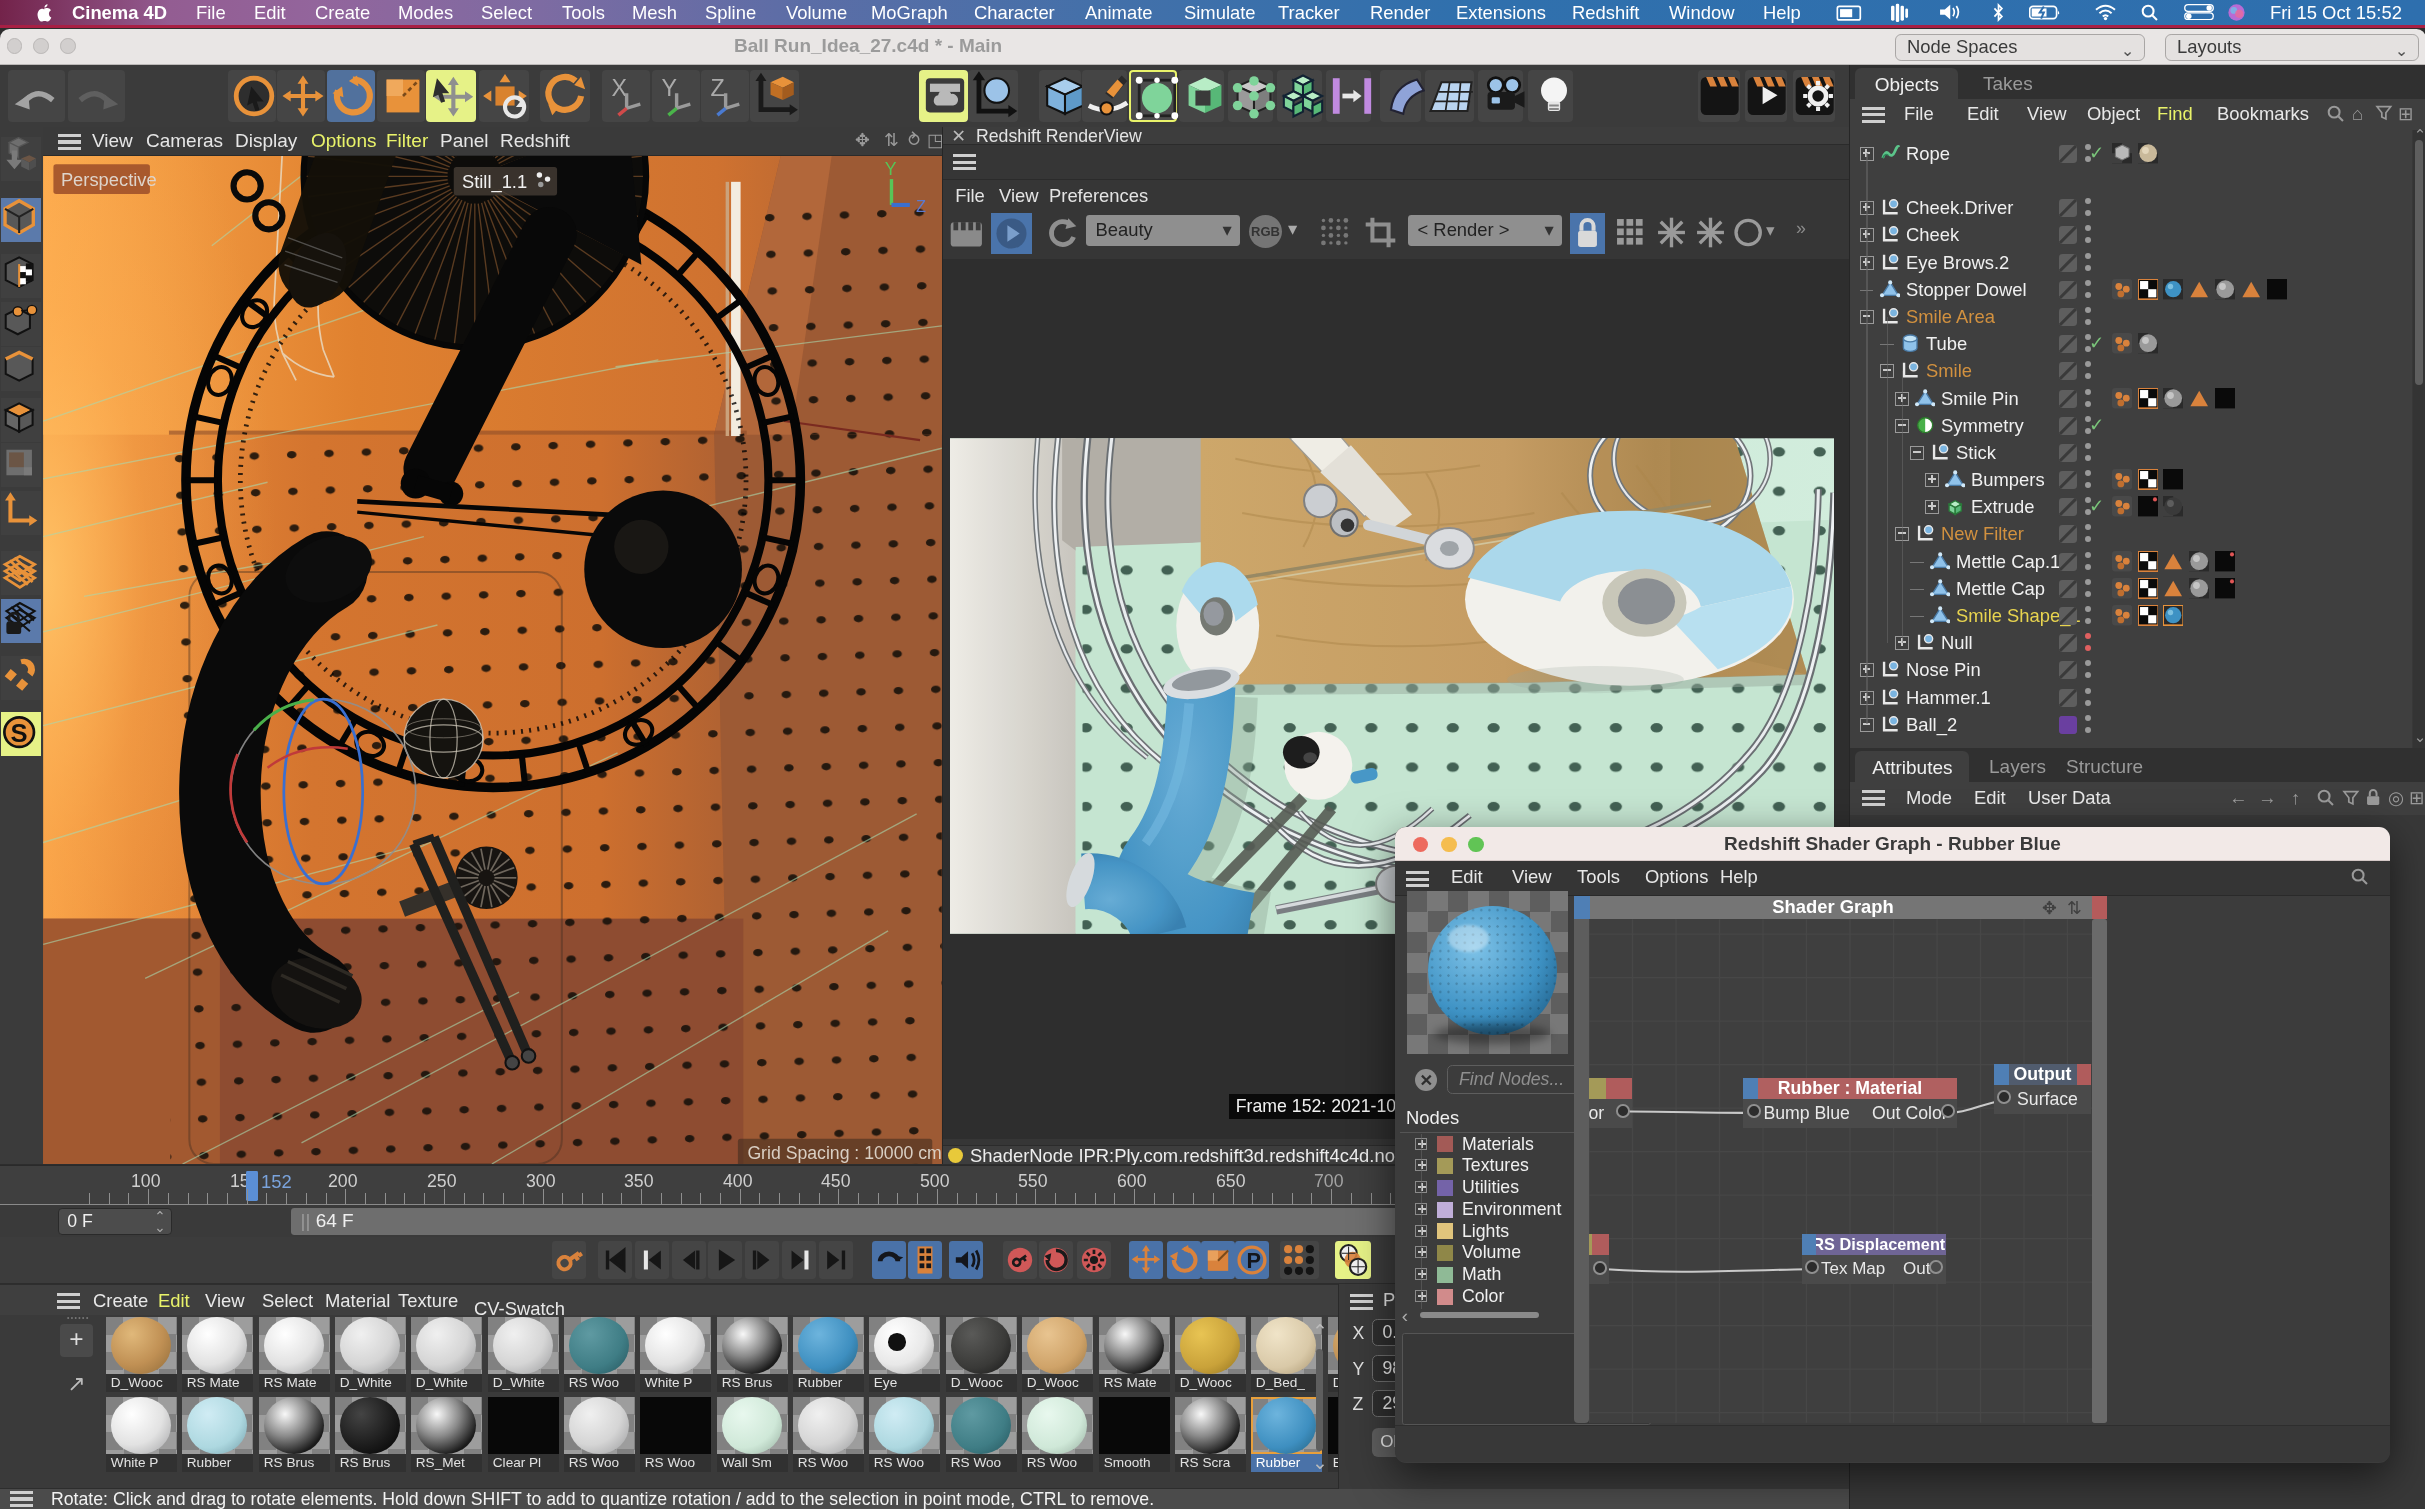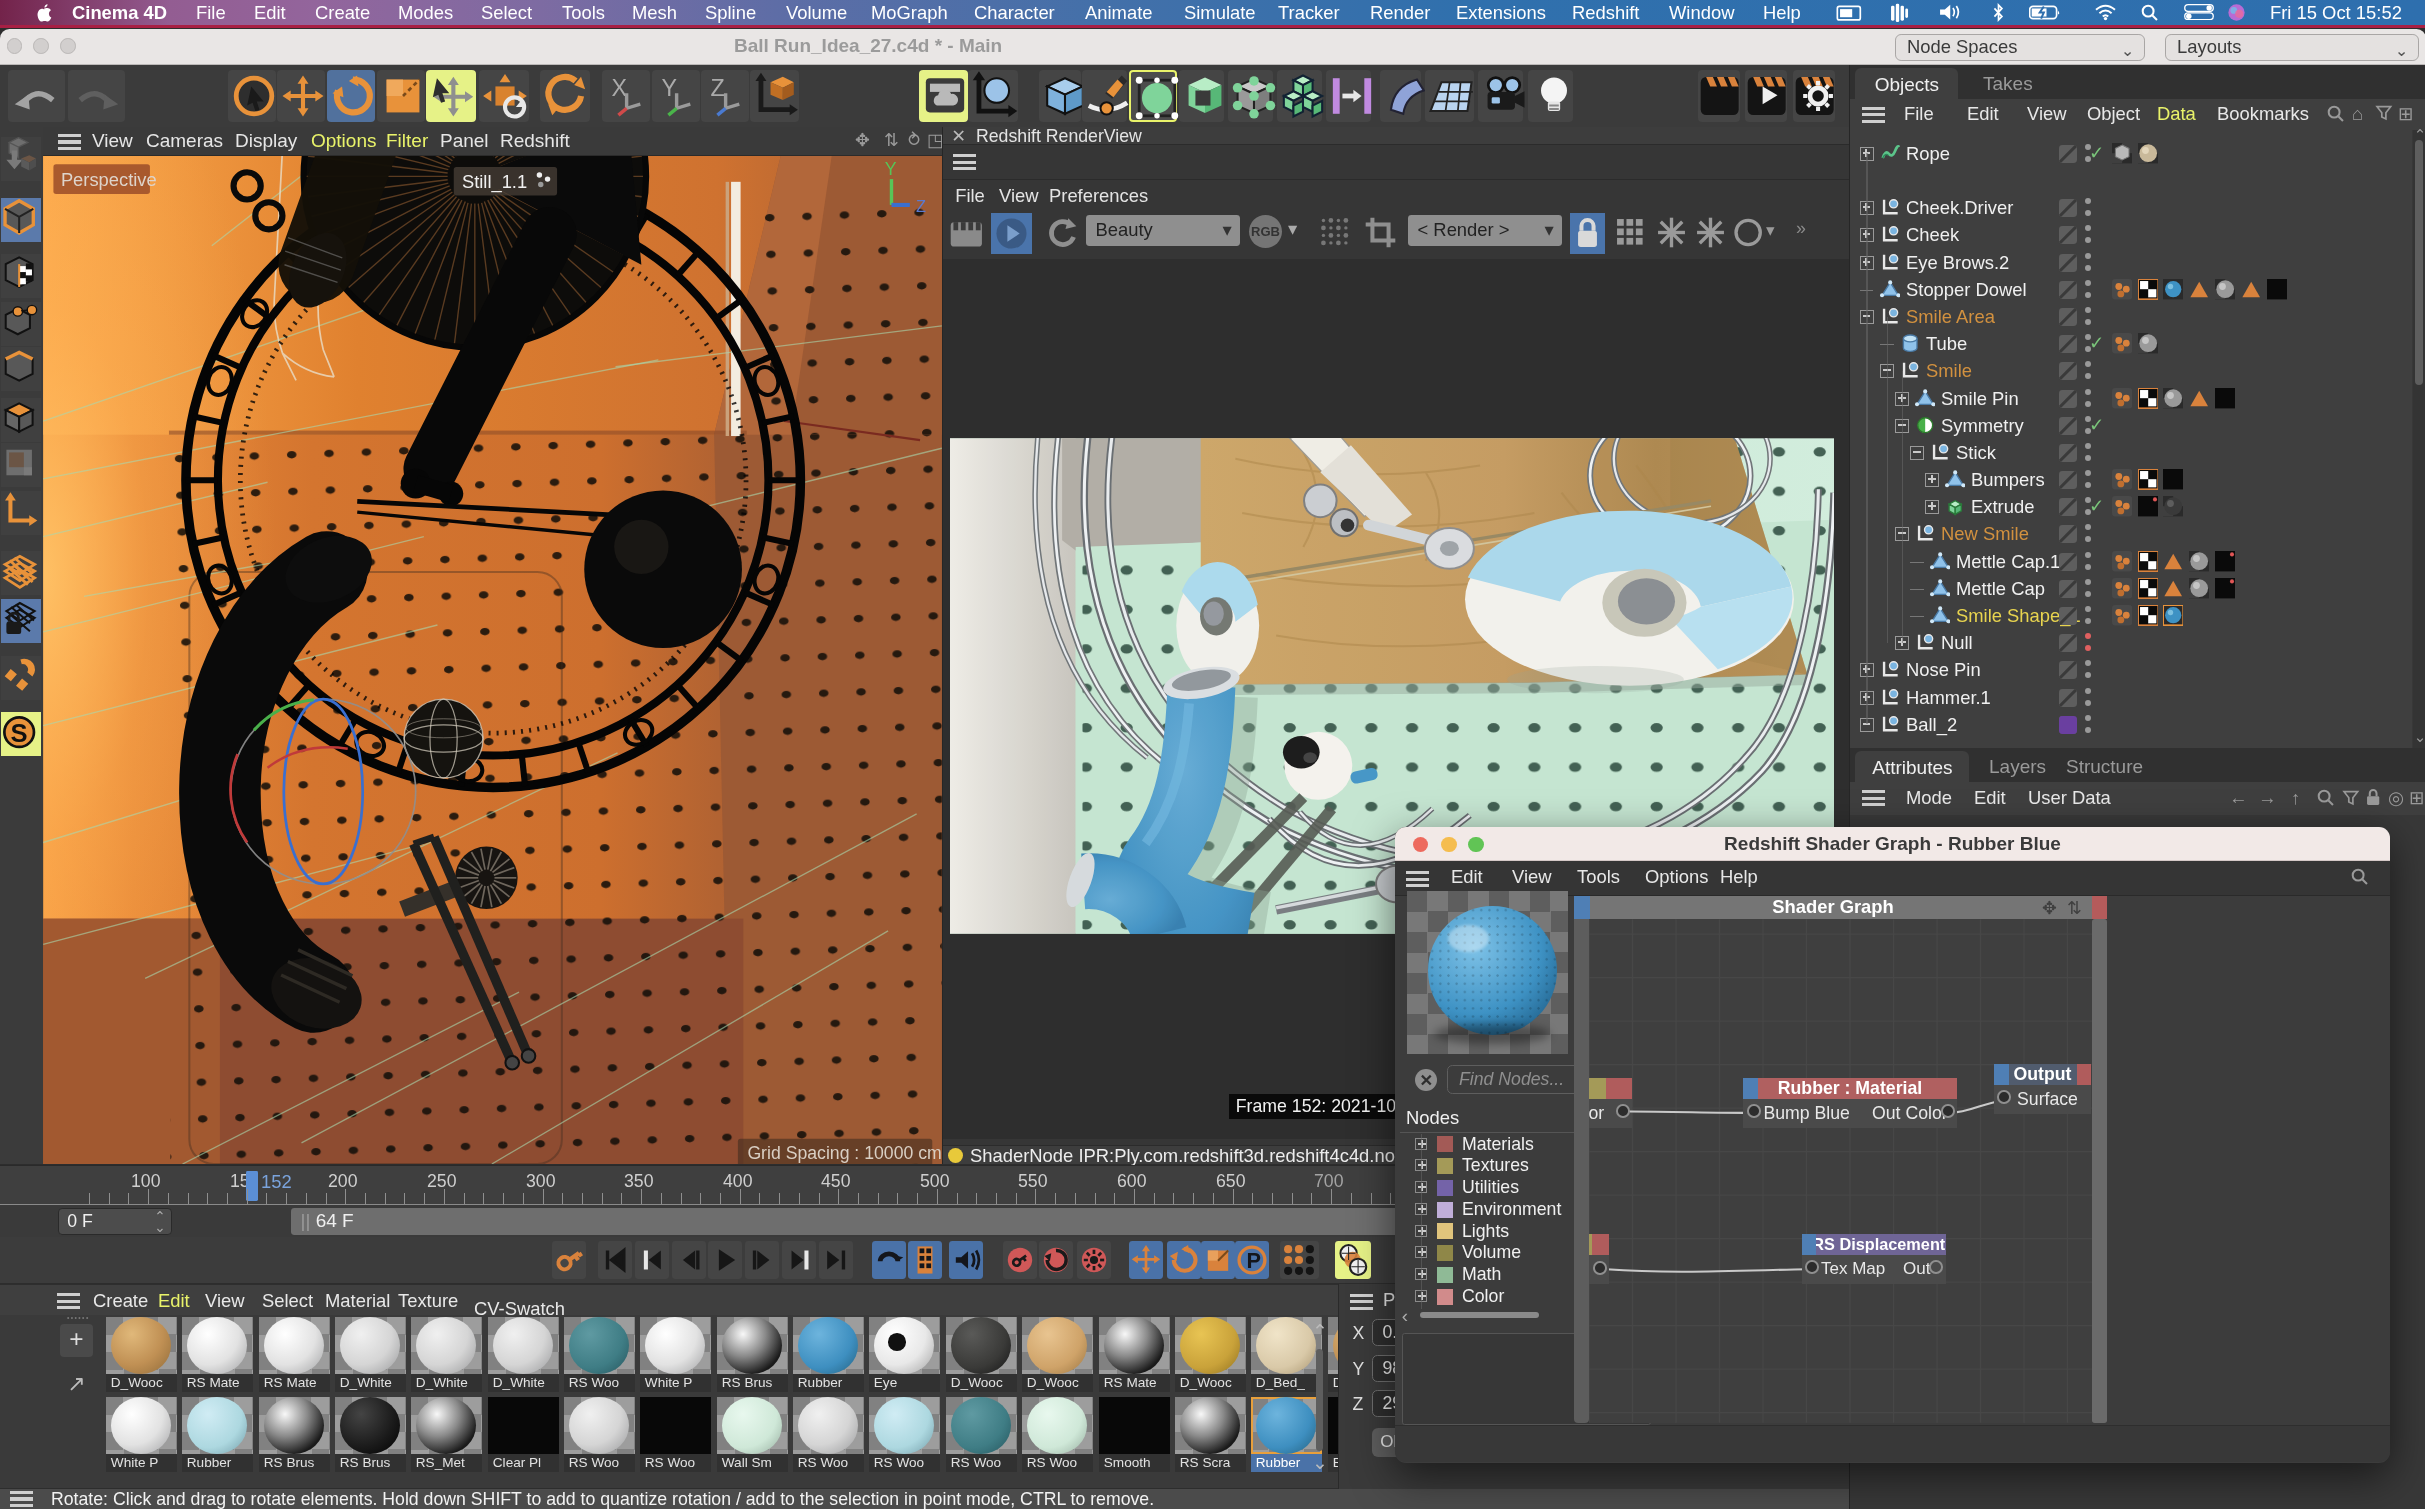--- a/index.html
+++ b/index.html
@@ -905,21 +905,21 @@
 <div class="abs rightpanel">
       <div class="tabsrow" style="top:0;height:34px;"></div>
       <div class="tab" style="left:5.4px;top:3.4px;width:103px;height:31px;line-height:33px;">Objects</div>
       <span class="abs" style="left:133px;top:8.2px;color:#9a9a9a;font-size:19px;">Takes</span>
       <div class="menurow" style="top:34px;height:31px;">
         <div class="hamb" style="left:12.2px;top:7.5px;"></div>
         <span style="left:54px;top:4.1px;color:#e8e8e8">File</span>
         <span style="left:117px;top:4.1px;color:#e8e8e8">Edit</span>
         <span style="left:177px;top:4.1px;color:#e8e8e8">View</span>
         <span style="left:237px;top:4.1px;color:#e8e8e8">Object</span>
-        <span style="left:307px;top:4.1px;color:#e9f36a">Data</span>
+        <span style="left:307px;top:4.1px;color:#e9f36a">Find</span>
         <span style="left:367px;top:4.1px;color:#e8e8e8">Bookmarks</span>
         <span style="left:476px;top:4.1px;"><svg width="19" height="19" viewBox="0 0 28 28" style="vertical-align:-2.7px;">
             <circle cx="12" cy="12" r="8" fill="none" stroke="#9a9a9a" stroke-width="3"></circle>
             <line x1="18" y1="18" x2="25" y2="25" stroke="#9a9a9a" stroke-width="3"></line>
           </svg></span>
         <span style="left:502px;top:4.1px;color:#9a9a9a;">⌂</span>
         <span style="left:525px;top:4.1px;"><svg width="17.7" height="17.7" viewBox="0 0 26 26" style="vertical-align:-2px;">
             <path d="M3 4 H23 L16 13 V22 L10 19 V13 Z" fill="none" stroke="#9a9a9a" stroke-width="2.5"></path>
           </svg></span>
         <span style="left:548px;top:4.1px;color:#9a9a9a;">⊞</span>
@@ -1219,21 +1219,21 @@
               <circle cx="15" cy="15" r="13" fill="#3a3a3a"></circle>
               <circle cx="11" cy="11" r="5" fill="#666" opacity="0.8"></circle>
             </svg></div>
         </div>
         <div class="treerow" style="top:455px;">
           <div class="exp" style="left:45px;"></div>
           <div class="abs" style="left:65px;top:3.4px;width:20.4px;height:20.4px;"><svg width="20.4" height="20.4" viewBox="0 0 30 30">
               <path d="M6 4 V24 H26" stroke="#e8e8e8" stroke-width="3.5" fill="none"></path>
               <circle cx="20" cy="10" r="6" fill="#7ab4e0" stroke="#e8e8e8" stroke-width="2"></circle>
             </svg></div>
-          <span class="nm" style="left:91px;color:#d2913f;">New Smile</span>
+          <span class="nm" style="left:91px;color:#d2913f;">New Filter</span>
           <div class="chkbx"></div>
           <div class="dots2">
             <i style="top:4.1px;background:#9a9a9a"></i>
             <i style="top:15.6px;background:#9a9a9a"></i>
           </div>
         </div>
         <div class="treerow" style="top:483px;">
           <div class="hline" style="left:60px;top:13.6px;width:13.6px;background:#777;height:1.4px;"></div>
           <div class="abs" style="left:80px;top:3.4px;width:20.4px;height:20.4px;"><svg width="20.4" height="20.4" viewBox="0 0 30 30">
               <path d="M15 5 L27 24 H3 Z" fill="#8fc2ea" stroke="#4a7aa5" stroke-width="2"></path>

